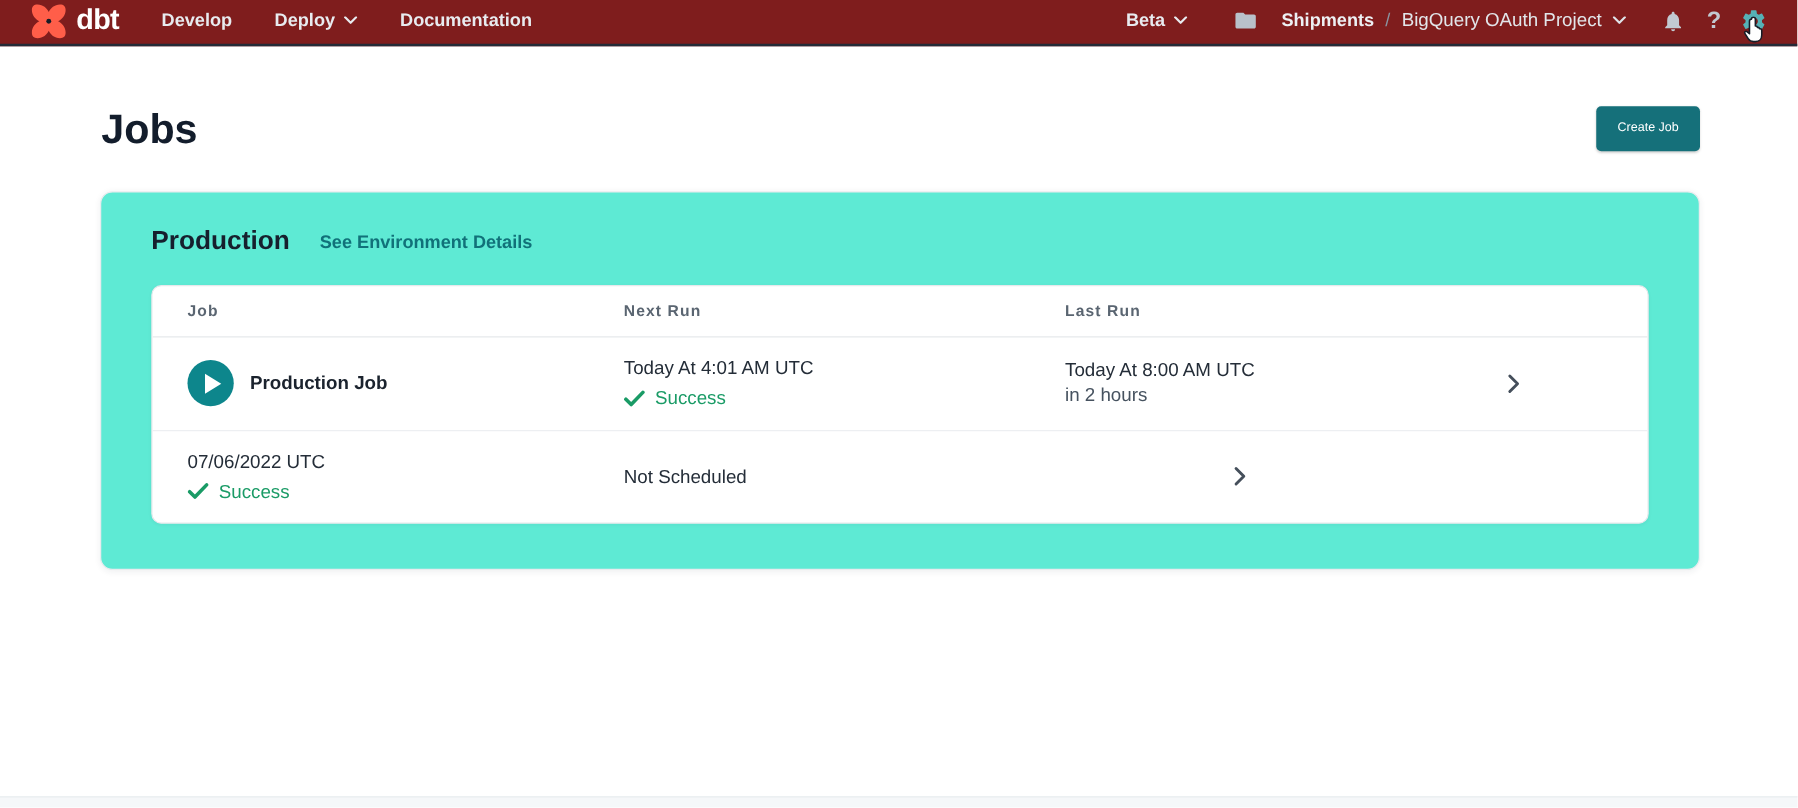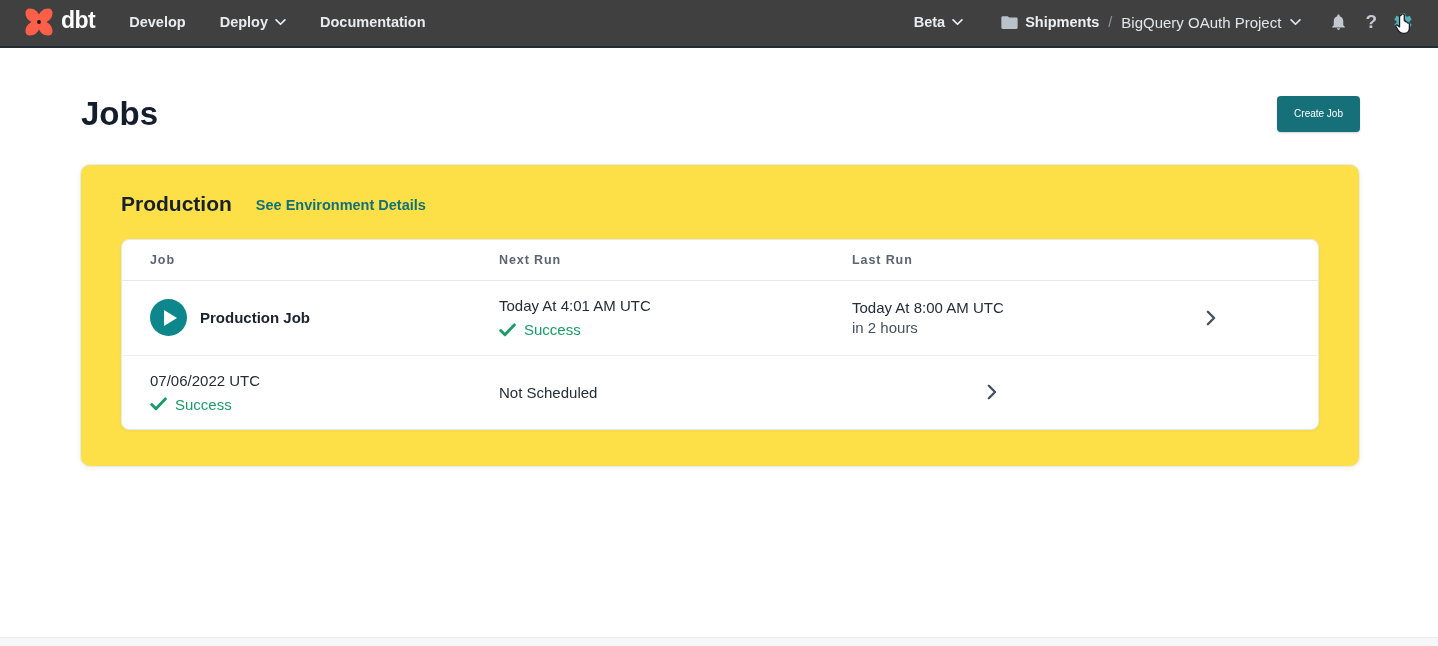--- a/index.html
+++ b/index.html
@@ -4,37 +4,37 @@
 <style>
   * { box-sizing: border-box; margin: 0; padding: 0; }
   html, body {
     width: 1438px; height: 646px; overflow: hidden;
     background: #ffffff;
     font-family: "Liberation Sans", "DejaVu Sans", sans-serif;
     color: #222b37;
   }
   
   .topnav {
-    height: 48px; background: #404040;
+    height: 37px; background: #7f1d1d;
     border-bottom: 2px solid #242b38;
     display: flex; justify-content: space-between; align-items: center;
     padding: 0 24px 2px 24px;
   }
   .nav-left { display: flex; align-items: center; }
   .logo { display: flex; align-items: center; gap: 7px; margin-right: 34px; cursor: pointer; text-decoration: none; }
   .logo-text { color: #ffffff; font-size: 23px; font-weight: 700; letter-spacing: -0.5px; line-height: 1; padding-bottom: 3px; }
   .nav-links { display: flex; align-items: center; gap: 34px; justify-content: center; }
   .nav-link {
     color: #e8ebef; font-size: 14.5px; font-weight: 700; text-decoration: none;
     display: flex; align-items: center; gap: 7px; cursor: pointer;
   }
   .nav-right { display: flex; align-items: center; }
   .beta { margin-right: 38px; }
   .breadcrumb { display: flex; align-items: center; margin-right: 28px; }
-  .crumb-account { color: #edf0f3; font-size: 14.5px; font-weight: 700; text-decoration: none; display: flex; align-items: center; gap: 7px; cursor: pointer; }
+  .crumb-account { color: #edf0f3; font-size: 14.5px; font-weight: 700; text-decoration: none; display: flex; align-items: center; gap: 20px; cursor: pointer; }
   .crumb-sep { color: #8b94a1; font-size: 14.5px; margin: 0 9px; }
   .crumb-project { color: #e2e6ea; font-size: 15px; font-weight: 400; text-decoration: none; cursor: pointer; }
   .crumb-chev { margin-left: 9px; display: flex; }
   .icon-btn { background: none; border: none; cursor: pointer; display: flex; align-items: center; padding: 0; }
   .bell-btn { margin-right: 17px; }
   .help-btn { margin-right: 15px; color: #c2c9d1; font-size: 19px; font-weight: 700; font-family: "Liberation Sans", sans-serif; }
   
   .page-head {
     display: flex; justify-content: space-between; align-items: center;
     padding: 47px 78px 0 81px;
@@ -42,21 +42,21 @@
   .page-title { font-size: 33px; font-weight: 700; color: #131d2c; line-height: 1.15; }
   .btn-primary {
     background: #15707a; color: #ffffff; border: none; border-radius: 4px;
     height: 36px; padding: 0 17px; font-size: 10px; font-weight: 400;
     font-family: "Liberation Sans", sans-serif; cursor: pointer;
     box-shadow: 0 1px 2px rgba(0,0,0,0.18);
   }
   
   .card {
     margin: 31px 78px 0 80px;
-    background: #fde047;
+    background: #5eead4;
     border: 1px solid #e9ebee; border-radius: 10px;
     box-shadow: 0 1px 5px rgba(23,36,52,0.07);
     padding: 27px 40px 36px 40px;
   }
   .env-head { display: flex; align-items: center; gap: 24px; }
   .env-name { font-size: 21px; font-weight: 700; color: #16202e; }
   .env-link { color: #117179; font-size: 14.5px; font-weight: 700; text-decoration: none; cursor: pointer; margin-top: 3px; }
   
   .jobs-table {
     margin-top: 23px;

